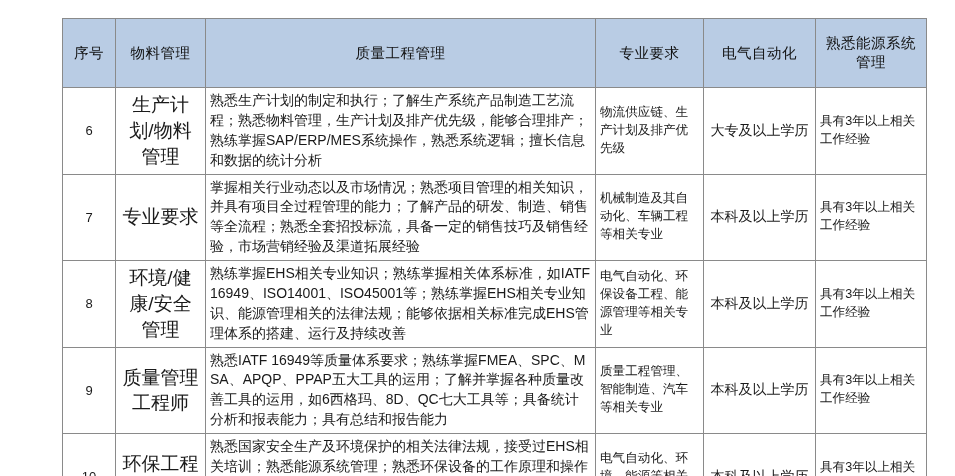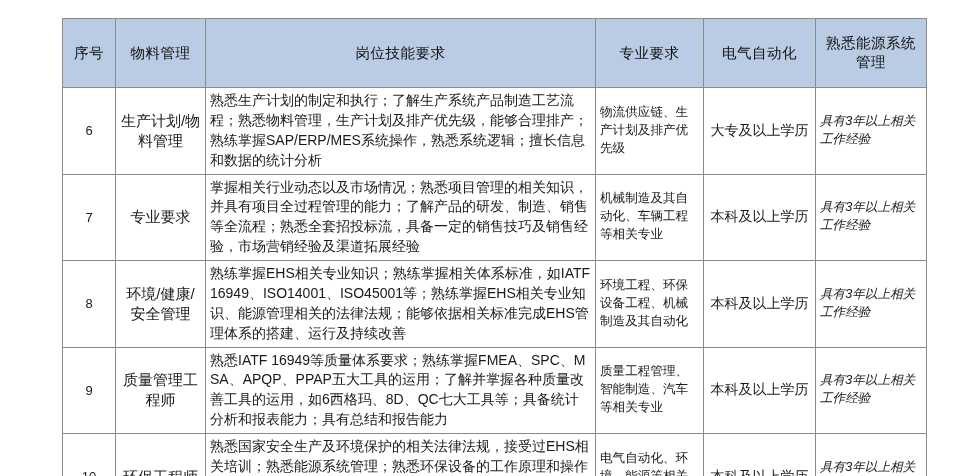--- a/index.html
+++ b/index.html
@@ -52,21 +52,21 @@
   col.c-major  { width: 108px; }
   col.c-edu    { width: 112px; }
   col.c-exp    { width: 111px; }
 
   td.no {
     text-align: center;
     font-size: 13px;
   }
   td.title {
     text-align: center;
-    font-size: 15px;
+    font-size: 19px;
     line-height: 1.35;
   }
   td.skill {
     text-align: left;
     font-size: 14px;
     line-height: 1.42;
     padding: 5px 5px 5px 6px;
     vertical-align: top;
     word-break: break-all;
   }
@@ -82,21 +82,20 @@
     text-align: center;
     font-size: 14px;
   }
   td.exp {
     text-align: left;
     font-size: 12.6px;
     line-height: 1.42;
     vertical-align: middle;
     word-break: break-all;
     padding-left: 6px;
-    font-style: italic;
   }
   tbody tr { height: 76px; }
   tbody tr:first-child { height: 82px; }
 </style>
 </head>
 <body>
 
 <div id="page">
   <table class="jobs">
     <colgroup>
@@ -104,21 +103,21 @@
       <col class="c-title">
       <col class="c-skill">
       <col class="c-major">
       <col class="c-edu">
       <col class="c-exp">
     </colgroup>
     <thead>
       <tr>
         <th>序号</th>
         <th>物料管理</th>
-        <th>岗位技能要求</th>
+        <th>质量工程管理</th>
         <th>专业要求</th>
         <th>电气自动化</th>
         <th>熟悉能源系统管理</th>
       </tr>
     </thead>
     <tbody>
       <tr>
         <td class="no">6</td>
         <td class="title">生产计划/物料管理</td>
         <td class="skill">熟悉生产计划的制定和执行；了解生产系统产品制造工艺流程；熟悉物料管理，生产计划及排产优先级，能够合理排产；熟练掌握SAP/ERP/MES系统操作，熟悉系统逻辑；擅长信息和数据的统计分析</td>
@@ -131,21 +130,21 @@
         <td class="title">专业要求</td>
         <td class="skill">掌握相关行业动态以及市场情况；熟悉项目管理的相关知识，并具有项目全过程管理的能力；了解产品的研发、制造、销售等全流程；熟悉全套招投标流，具备一定的销售技巧及销售经验，市场营销经验及渠道拓展经验</td>
         <td class="major">机械制造及其自动化、车辆工程等相关专业</td>
         <td class="edu">本科及以上学历</td>
         <td class="exp">具有3年以上相关工作经验</td>
       </tr>
       <tr>
         <td class="no">8</td>
         <td class="title">环境/健康/安全管理</td>
         <td class="skill">熟练掌握EHS相关专业知识；熟练掌握相关体系标准，如IATF16949、ISO14001、ISO45001等；熟练掌握EHS相关专业知识、能源管理相关的法律法规；能够依据相关标准完成EHS管理体系的搭建、运行及持续改善</td>
-        <td class="major">环境工程、环保设备工程、机械制造及其自动化</td>
+        <td class="major">电气自动化、环保设备工程、能源管理等相关专业</td>
         <td class="edu">本科及以上学历</td>
         <td class="exp">具有3年以上相关工作经验</td>
       </tr>
       <tr>
         <td class="no">9</td>
         <td class="title">质量管理工程师</td>
         <td class="skill">熟悉IATF 16949等质量体系要求；熟练掌握FMEA、SPC、MSA、APQP、PPAP五大工具的运用；了解并掌握各种质量改善工具的运用，如6西格玛、8D、QC七大工具等；具备统计分析和报表能力；具有总结和报告能力</td>
         <td class="major">质量工程管理、智能制造、汽车等相关专业</td>
         <td class="edu">本科及以上学历</td>
         <td class="exp">具有3年以上相关工作经验</td>

